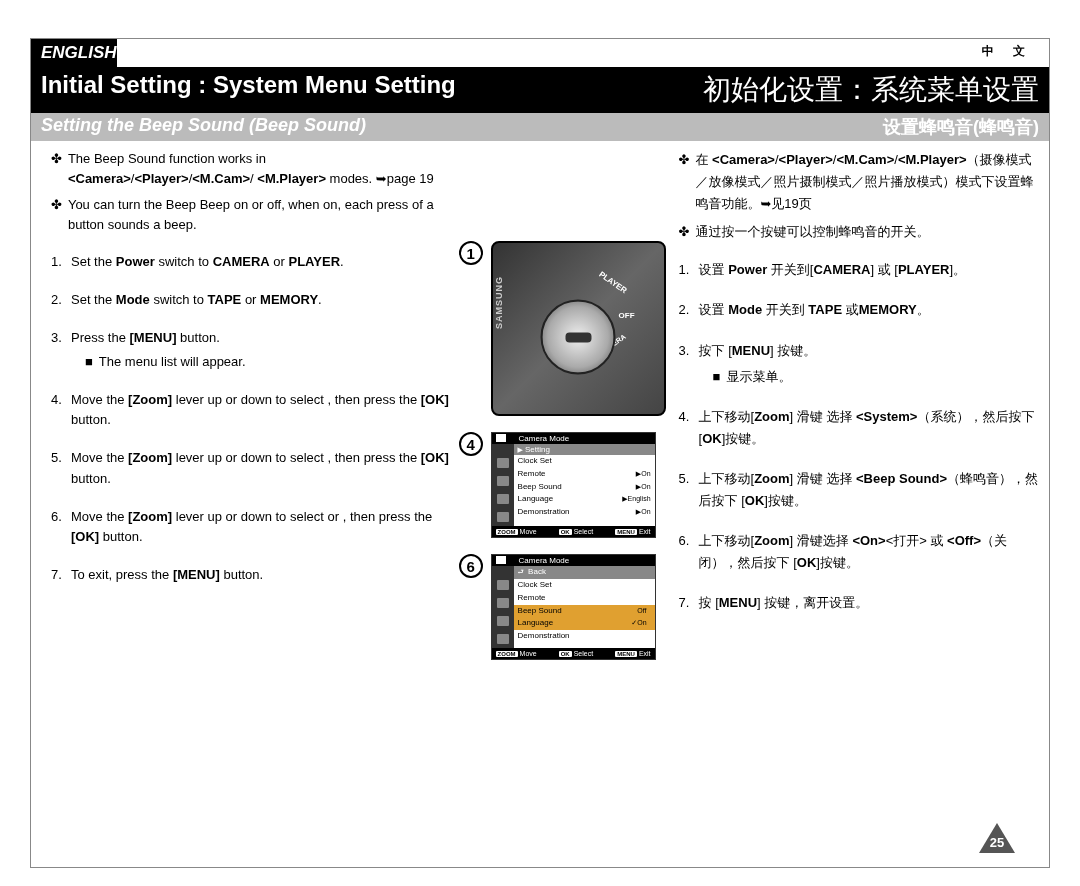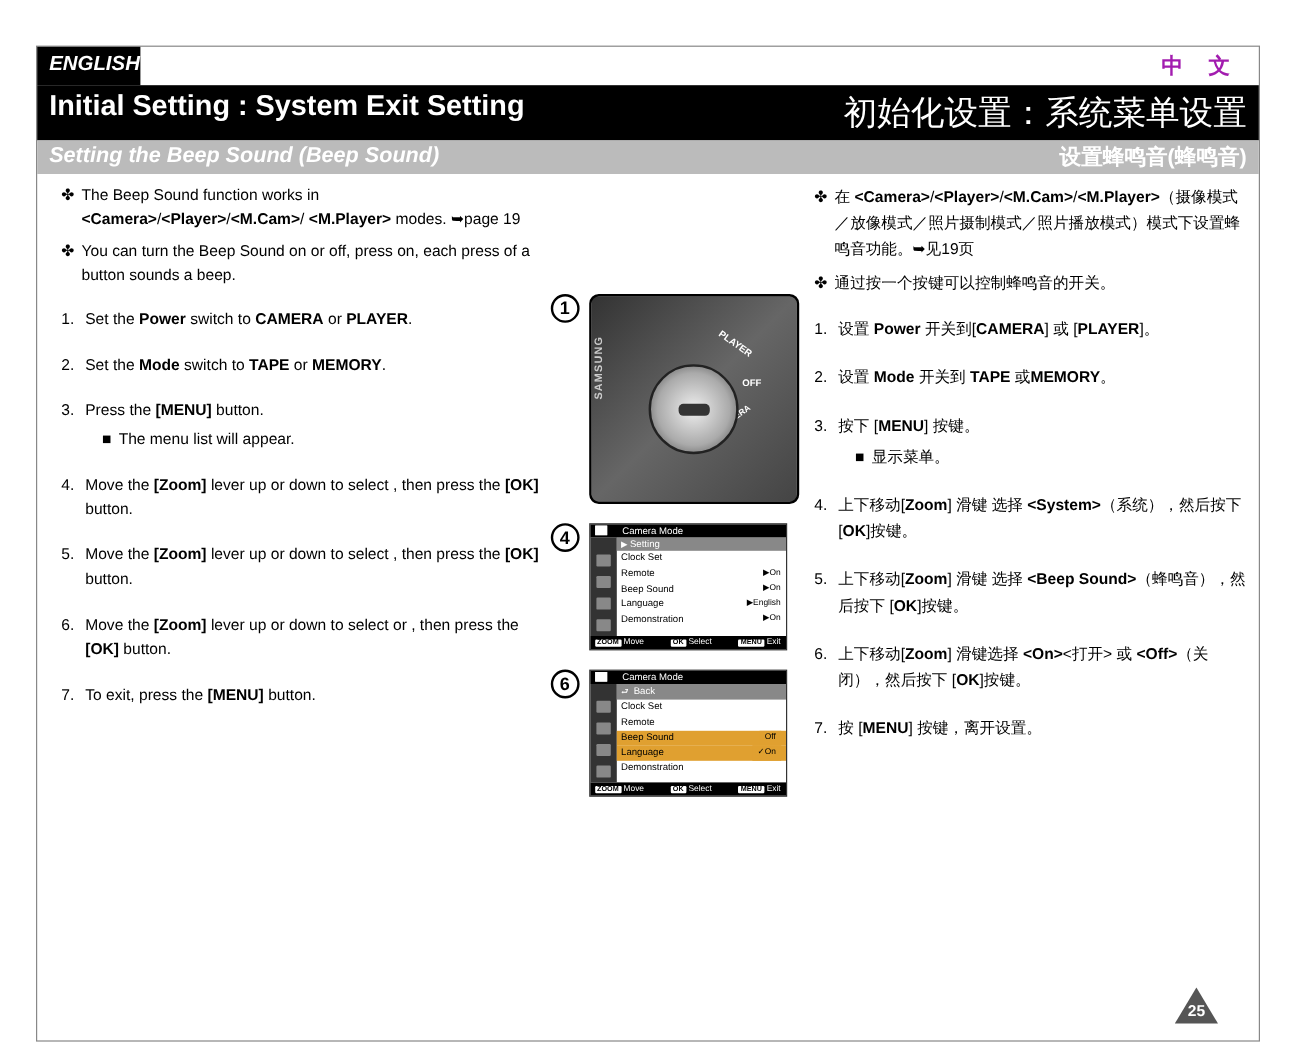--- a/index.html
+++ b/index.html
@@ -29,23 +29,23 @@
       font-weight: bold;
     }
     .lang-left {
       background: #000;
       color: #fff;
       padding: 4px 0 4px 10px;
       font-size: 17px;
       font-style: italic;
     }
     .lang-right {
-      color: #a21caf;
+      color: #000000;
       padding: 4px 16px;
-      font-size: 18px;
+      font-size: 12px;
       letter-spacing: 8px;
     }
     .main-title {
       background: #000;
       color: #fff;
       padding: 4px 10px;
       display: flex;
       justify-content: space-between;
       font-size: 24px;
     }
@@ -319,40 +319,40 @@
 </head>
 <body>
 
 <div class="page">
   <div class="lang-bar">
     <div class="lang-left">ENGLISH</div>
     <div class="lang-right">中 文</div>
   </div>
 
   <div class="main-title">
-    <span class="title-left">Initial Setting : System Exit Setting</span>
+    <span class="title-left">Initial Setting : System Menu Setting</span>
     <span class="title-right">初始化设置：系统菜单设置</span>
   </div>
 
   <div class="subtitle-bar">
     <span>Setting the Beep Sound (Beep Sound)</span>
     <span class="subtitle-right">设置蜂鸣音(蜂鸣音)</span>
   </div>
 
   <div class="columns">
 
     <div class="left-col">
       <div id="left-bullets">
           <div class="bullet-item">
             <span class="bullet-sym">✤</span>
             <span>The Beep Sound function works in <b>&lt;Camera&gt;</b>/<b>&lt;Player&gt;</b>/<b>&lt;M.Cam&gt;</b>/ <b>&lt;M.Player&gt;</b> modes. ➥page 19</span>
           </div>
           <div class="bullet-item">
             <span class="bullet-sym">✤</span>
-            <span>You can turn the Beep Sound on or off, press on, each press of a button sounds a beep.</span>
+            <span>You can turn the Beep Beep on or off, when on, each press of a button sounds a beep.</span>
           </div>
         </div>
       <div id="left-steps" class="num-list">
           <div class="num-item">
             <span class="num-index">1.</span>
             <div><span>Set the <b>Power</b> switch to <b>CAMERA</b> or <b>PLAYER</b>.</span></div>
           </div>
           <div class="num-item">
             <span class="num-index">2.</span>
             <div><span>Set the <b>Mode</b> switch to <b>TAPE</b> or <b>MEMORY</b>.</span></div>

